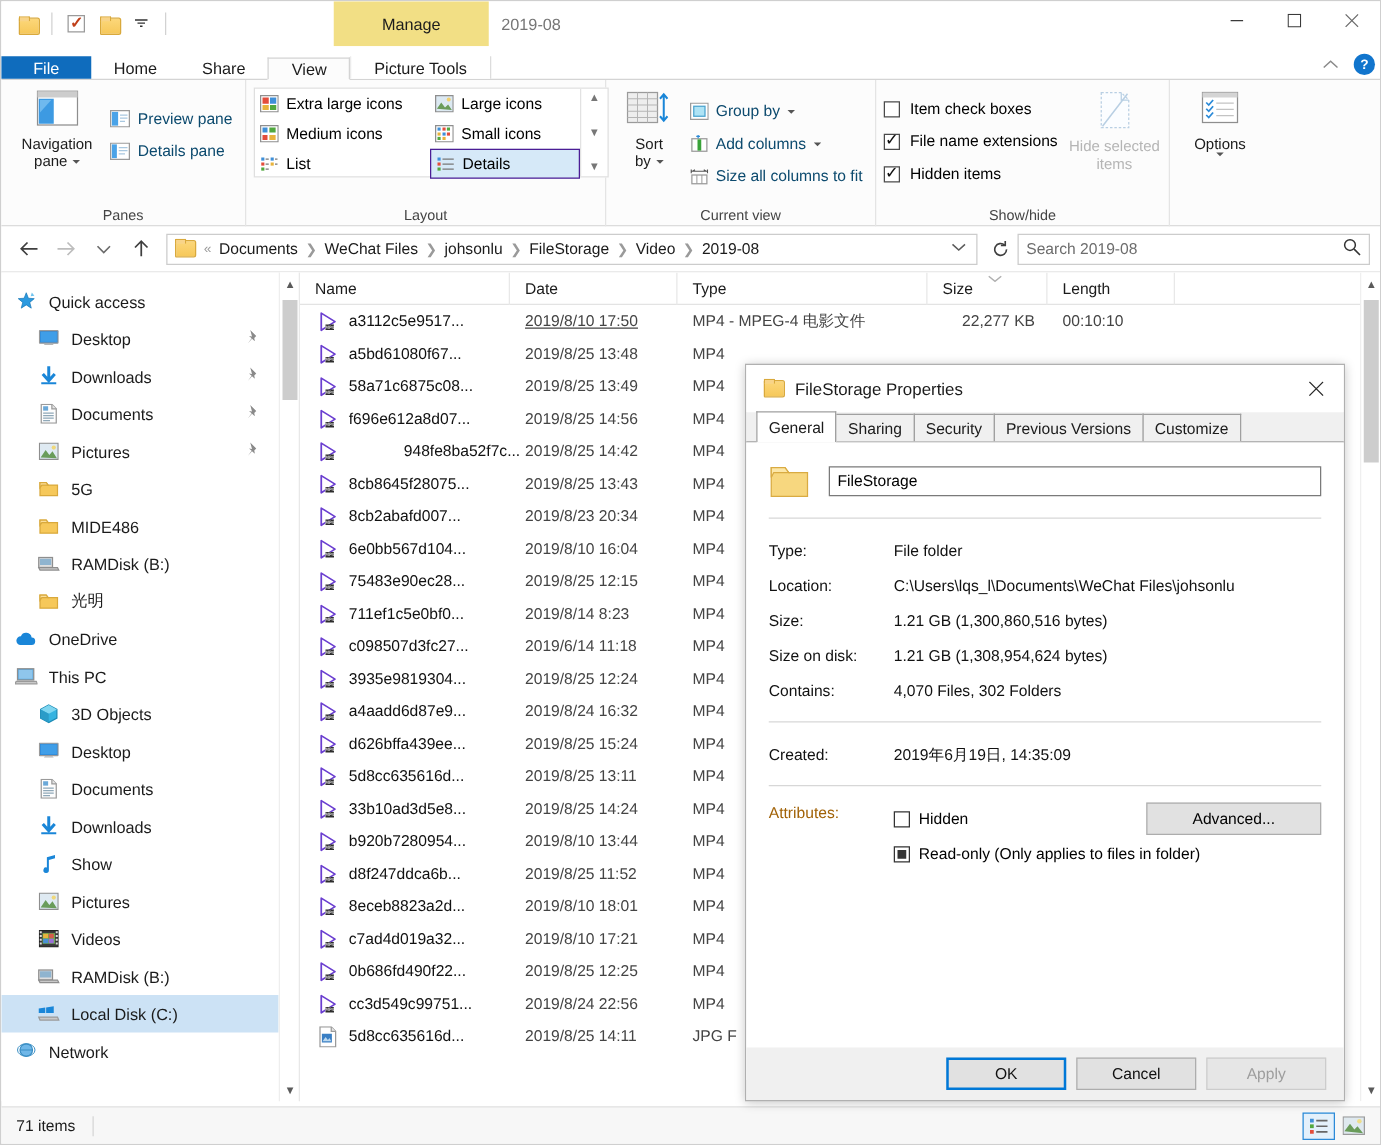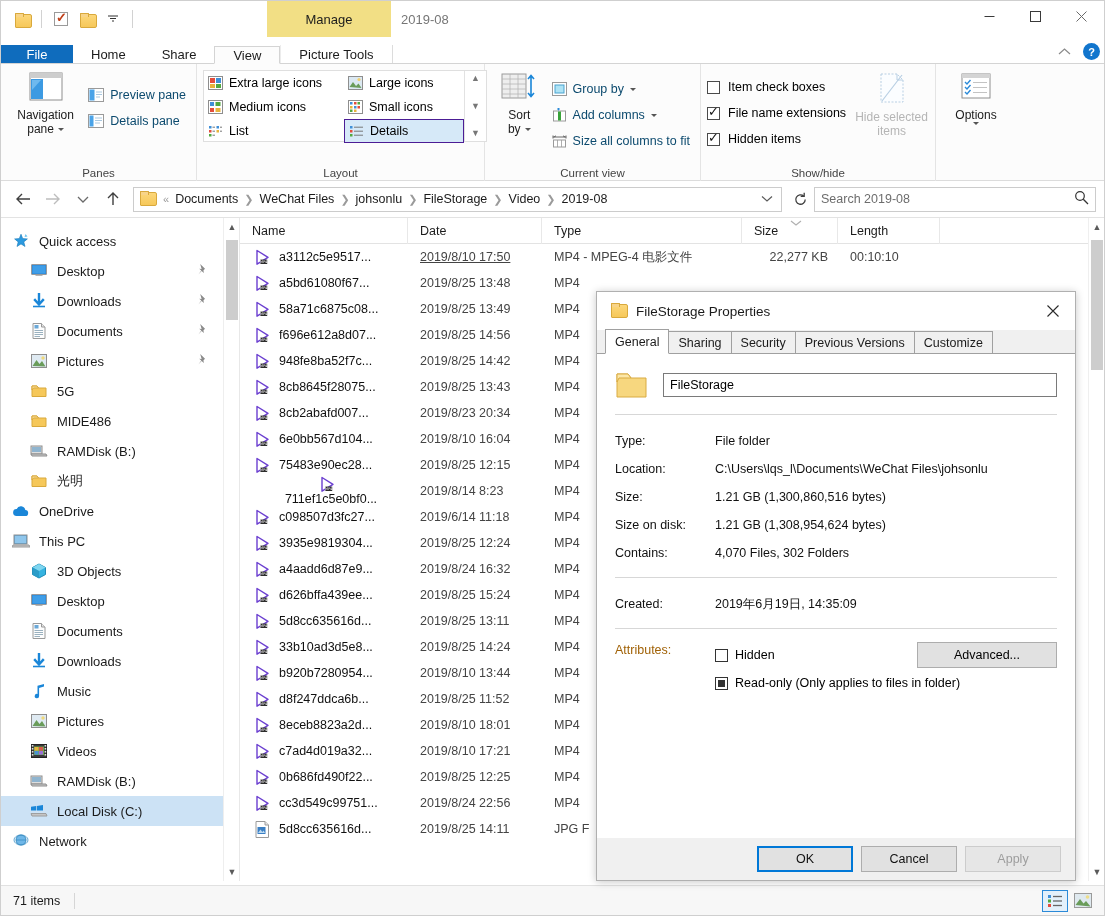--- a/index.html
+++ b/index.html
@@ -991,21 +991,21 @@
             </svg>
           </span>
           <span>Downloads</span>
         </div>
         <div class="navitem lvl1">
           <span class="ni">
             <svg width="14" height="16" viewBox="0 0 14 16">
               <path d="M12 1 L5.5 2.8 V11 a2.2 2.2 0 1 0 1.6 2.1 V5 L12 3.6 Z" fill="#1a86d8"></path>
             </svg>
           </span>
-          <span>Music</span>
+          <span>Show</span>
         </div>
         <div class="navitem lvl1">
           <span class="ni">
             <svg width="16" height="14" viewBox="0 0 16 14">
               <rect x="0.5" y="0.5" width="15" height="13" fill="#dfeaf2" stroke="#8e8e8e"></rect>
               <path d="M1.5 12 L5.5 6 L8.5 10 L11 7 L14.5 12.5 Z" fill="#6a9c5a"></path>
               <circle cx="12" cy="4" r="1.7" fill="#efd87b"></circle>
             </svg>
           </span>
           <span>Pictures</span>
@@ -1138,21 +1138,21 @@
                   <text x="9.8" y="14.1" font-size="3.5" fill="#fff" text-anchor="middle" font-family="DejaVu Sans">MP4</text>
                 </svg></span>
               <span>f696e612a8d07...</span>
             </div>
             <div class="c" style="width: 134px;">2019/8/25 14:56</div>
             <div class="c" style="width: 200px;">MP4</div>
             <div class="c" style="width: 96px; text-align: right; padding-right: 10px; padding-left: 0px;"></div>
             <div class="c" style="width: 102px;"></div>
           </div>
           <div class="frow">
-            <div class="c-name" style="width: 168px;">
+            <div class="c-name" style="width: 168px; gap: 44px;">
               <span class="ficon"><svg width="18" height="17" viewBox="0 0 18 17">
                   <path d="M3 1.5 L14 8.3 L3 15.2 Z" fill="#fff" stroke="#6b3fd0" stroke-width="1.4" stroke-linejoin="round"></path>
                   <rect x="6.4" y="10.6" width="6.8" height="4.4" fill="#2c2c2c"></rect>
                   <text x="9.8" y="14.1" font-size="3.5" fill="#fff" text-anchor="middle" font-family="DejaVu Sans">MP4</text>
                 </svg></span>
               <span>948fe8ba52f7c...</span>
             </div>
             <div class="c" style="width: 134px;">2019/8/25 14:42</div>
             <div class="c" style="width: 200px;">MP4</div>
             <div class="c" style="width: 96px; text-align: right; padding-right: 10px; padding-left: 0px;"></div>
@@ -1208,21 +1208,21 @@
                   <text x="9.8" y="14.1" font-size="3.5" fill="#fff" text-anchor="middle" font-family="DejaVu Sans">MP4</text>
                 </svg></span>
               <span>75483e90ec28...</span>
             </div>
             <div class="c" style="width: 134px;">2019/8/25 12:15</div>
             <div class="c" style="width: 200px;">MP4</div>
             <div class="c" style="width: 96px; text-align: right; padding-right: 10px; padding-left: 0px;"></div>
             <div class="c" style="width: 102px;"></div>
           </div>
           <div class="frow">
-            <div class="c-name" style="width: 168px; flex-direction: column;">
+            <div class="c-name" style="width: 168px;">
               <span class="ficon"><svg width="18" height="17" viewBox="0 0 18 17">
                   <path d="M3 1.5 L14 8.3 L3 15.2 Z" fill="#fff" stroke="#6b3fd0" stroke-width="1.4" stroke-linejoin="round"></path>
                   <rect x="6.4" y="10.6" width="6.8" height="4.4" fill="#2c2c2c"></rect>
                   <text x="9.8" y="14.1" font-size="3.5" fill="#fff" text-anchor="middle" font-family="DejaVu Sans">MP4</text>
                 </svg></span>
               <span>711ef1c5e0bf0...</span>
             </div>
             <div class="c" style="width: 134px;">2019/8/14 8:23</div>
             <div class="c" style="width: 200px;">MP4</div>
             <div class="c" style="width: 96px; text-align: right; padding-right: 10px; padding-left: 0px;"></div>

